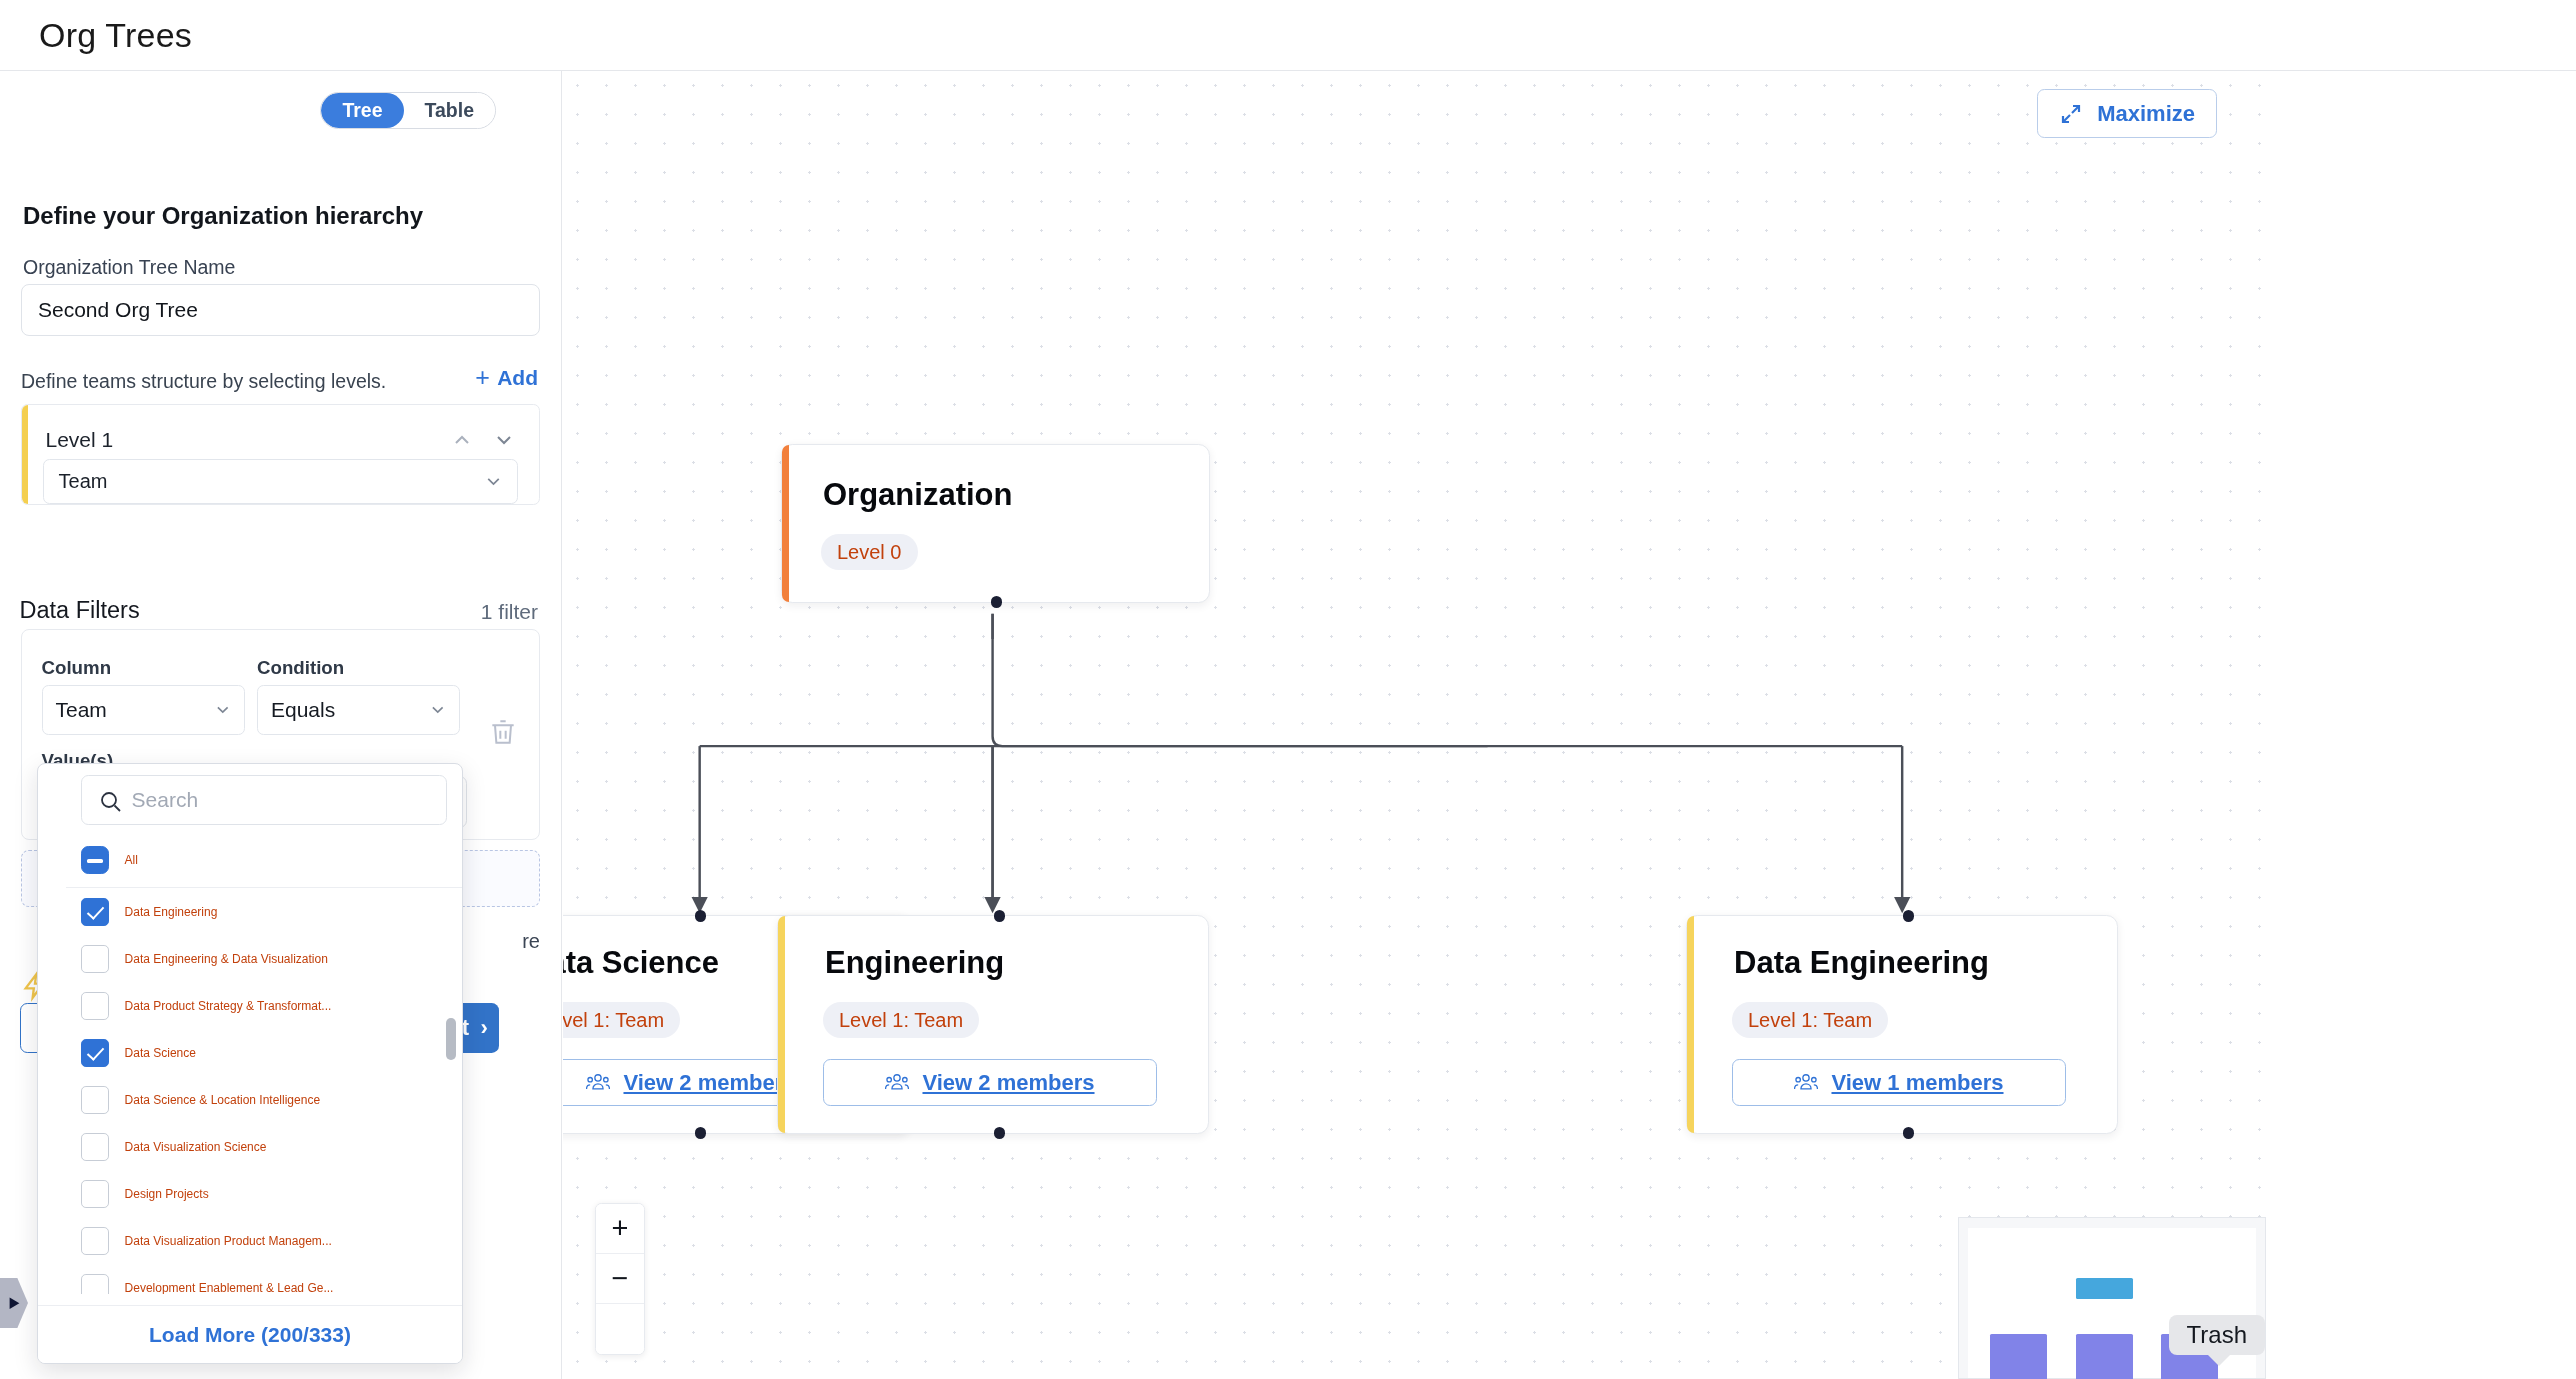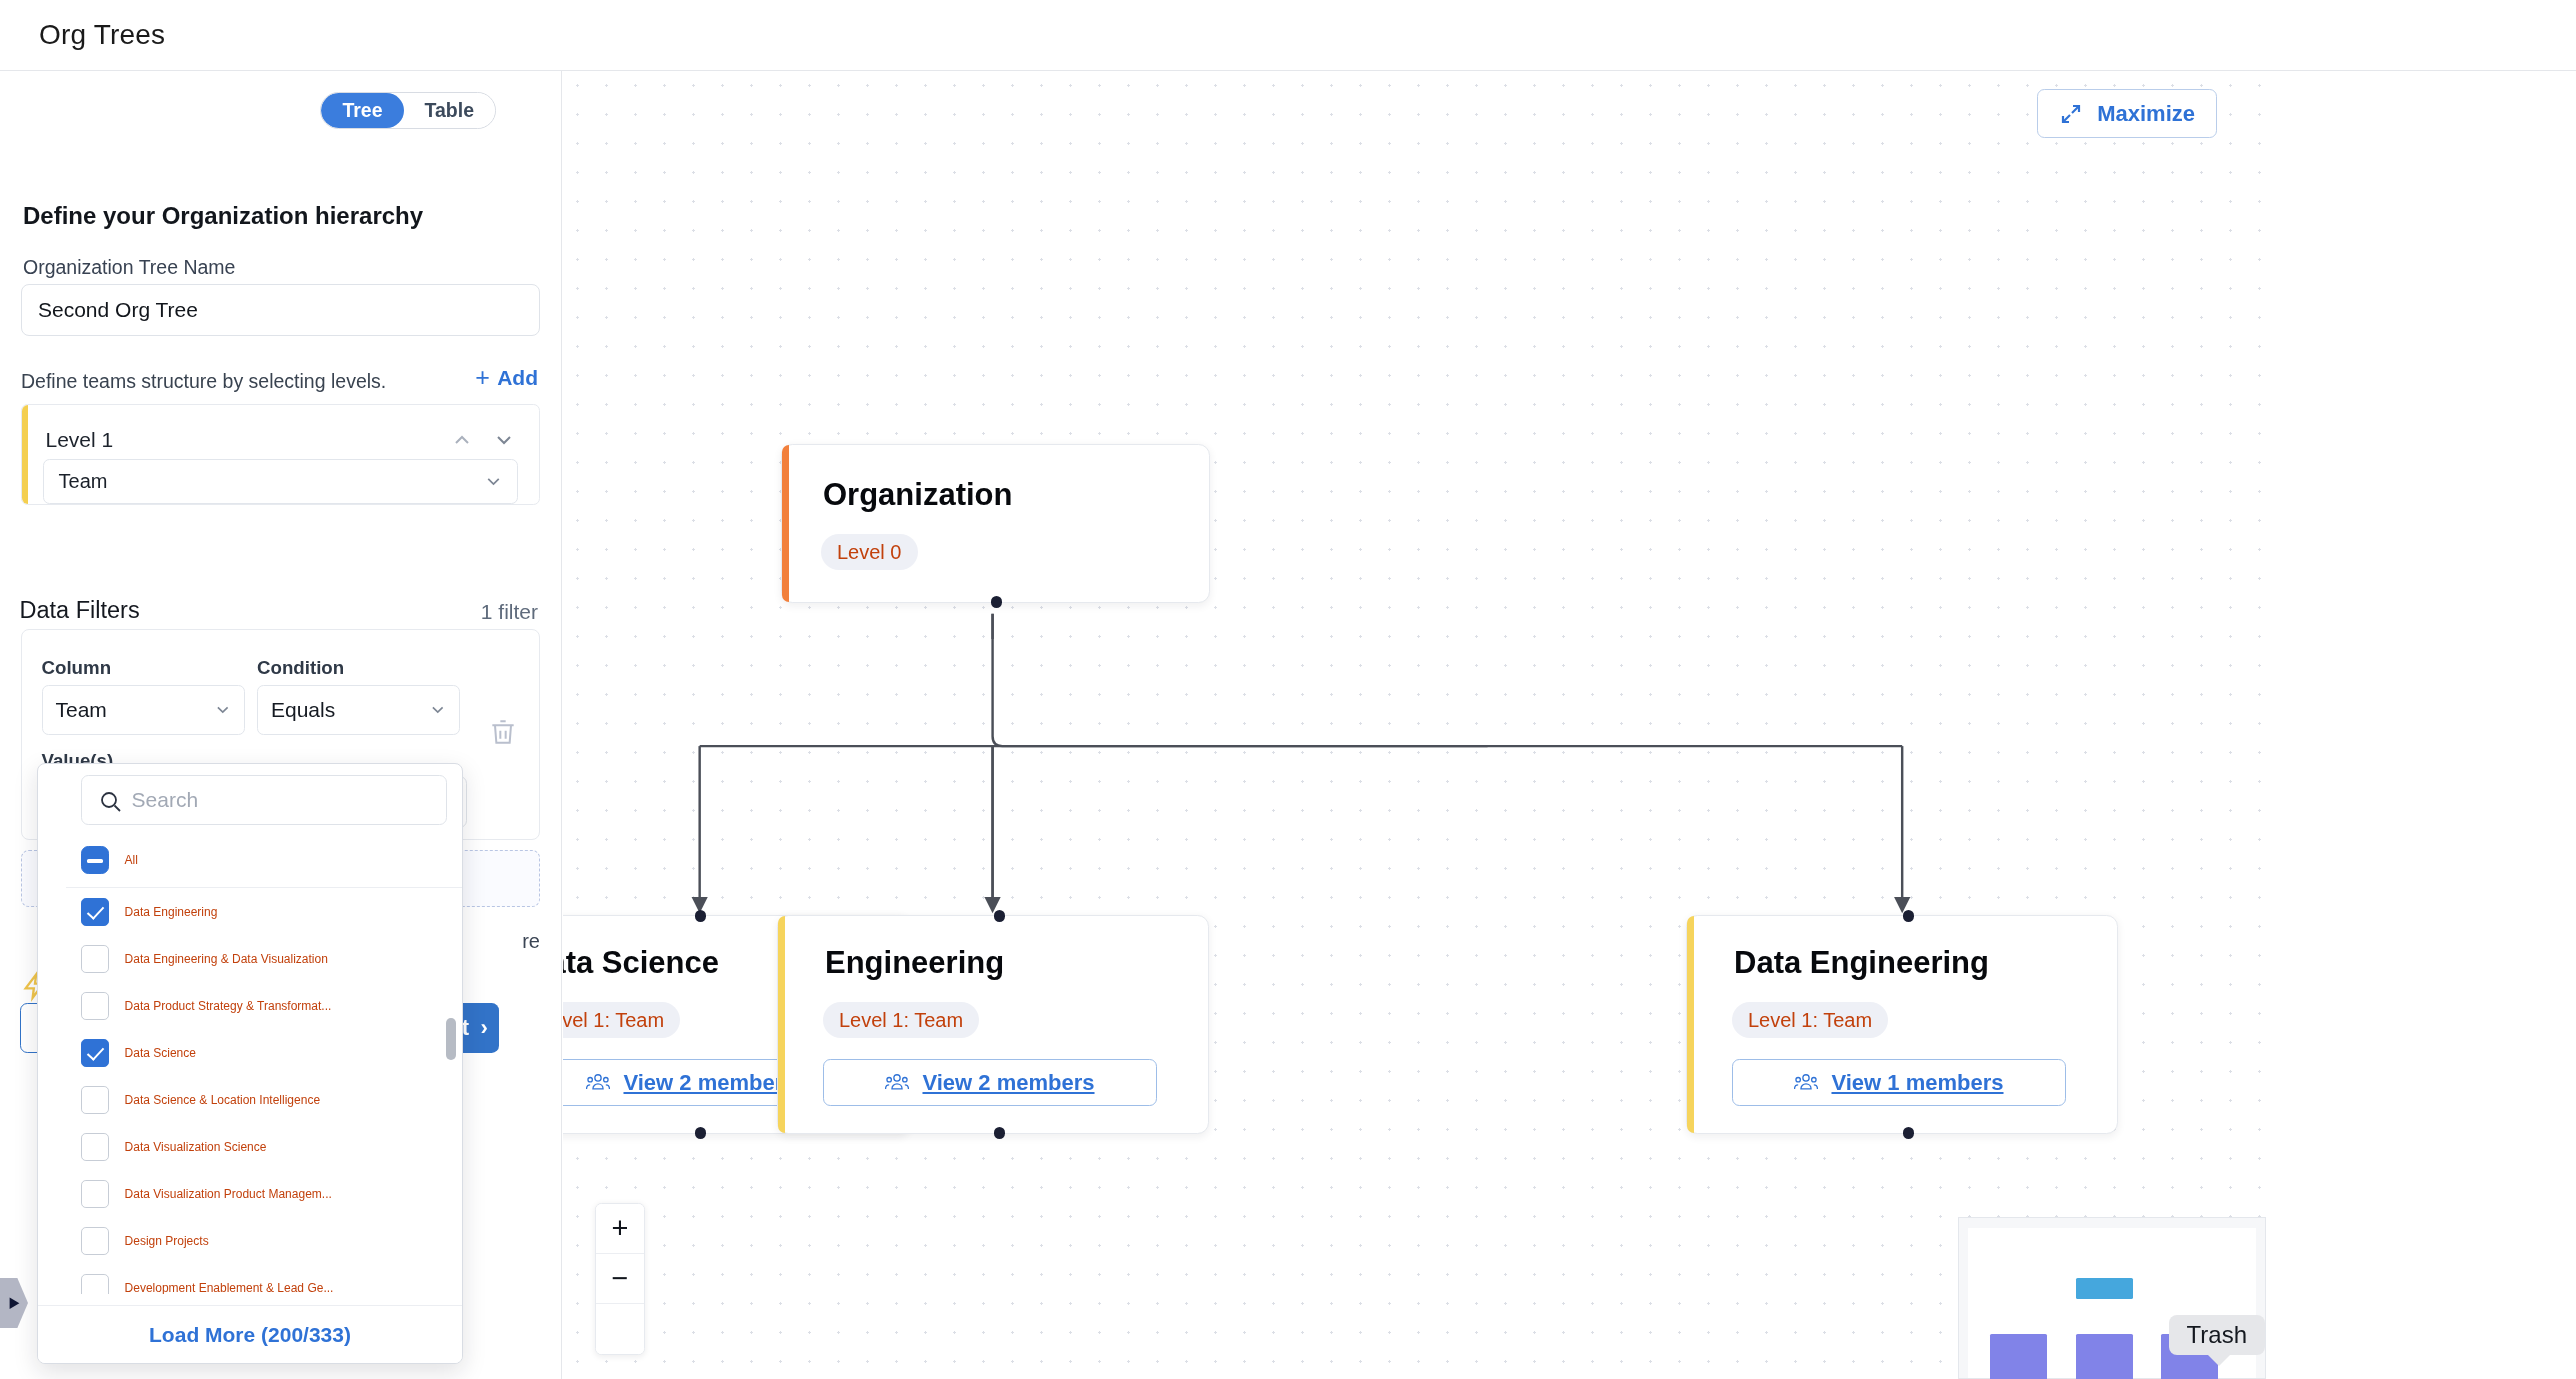--- a/index.html
+++ b/index.html
@@ -10,21 +10,21 @@
     overflow: hidden;
   }
   #app { position: relative; width: 2576px; height: 1380px; }
 
   
   .topbar {
     position: absolute; left: 0; top: 0; width: 2576px; height: 71px;
     background: #ffffff; border-bottom: 0.8px solid #e5e7eb;
     display: flex; align-items: center; padding-left: 39px;
   }
-  .topbar-title { font-size: 28px; font-weight: 400; color: #1a1a1a; letter-spacing: 0.2px; }
+  .topbar-title { font-size: 34px; font-weight: 400; color: #1a1a1a; letter-spacing: 0.2px; }
 
   
   .leftpanel {
     position: absolute; left: 0; top: 71px; width: 562px; height: 1308px;
     background: #ffffff; border-right: 0.8px solid #e5e7eb;
     padding: 0 34px;
   }
   .toggle-group {
     position: absolute; right: 65px; top: 21px;
     display: flex; border: 0.8px solid #d8dce3; border-radius: 811px;
@@ -433,25 +433,25 @@
       <div class="opt-row">
         <span class="cb"></span>
         <span class="opt-label">Data Science &amp; Location Intelligence</span>
       </div>
       <div class="opt-row">
         <span class="cb"></span>
         <span class="opt-label">Data Visualization Science</span>
       </div>
       <div class="opt-row">
         <span class="cb"></span>
+        <span class="opt-label">Design Projects</span>
+      </div>
+      <div class="opt-row">
+        <span class="cb"></span>
         <span class="opt-label">Data Visualization Product Managem...</span>
-      </div>
-      <div class="opt-row">
-        <span class="cb"></span>
-        <span class="opt-label">Design Projects</span>
       </div>
       <div class="opt-row">
         <span class="cb"></span>
         <span class="opt-label">Development Enablement &amp; Lead Ge...</span>
       </div>
 
       <div class="opt-scrollbar"></div>
     </div>
 
     <div class="load-more">Load More (200/333)</div>

